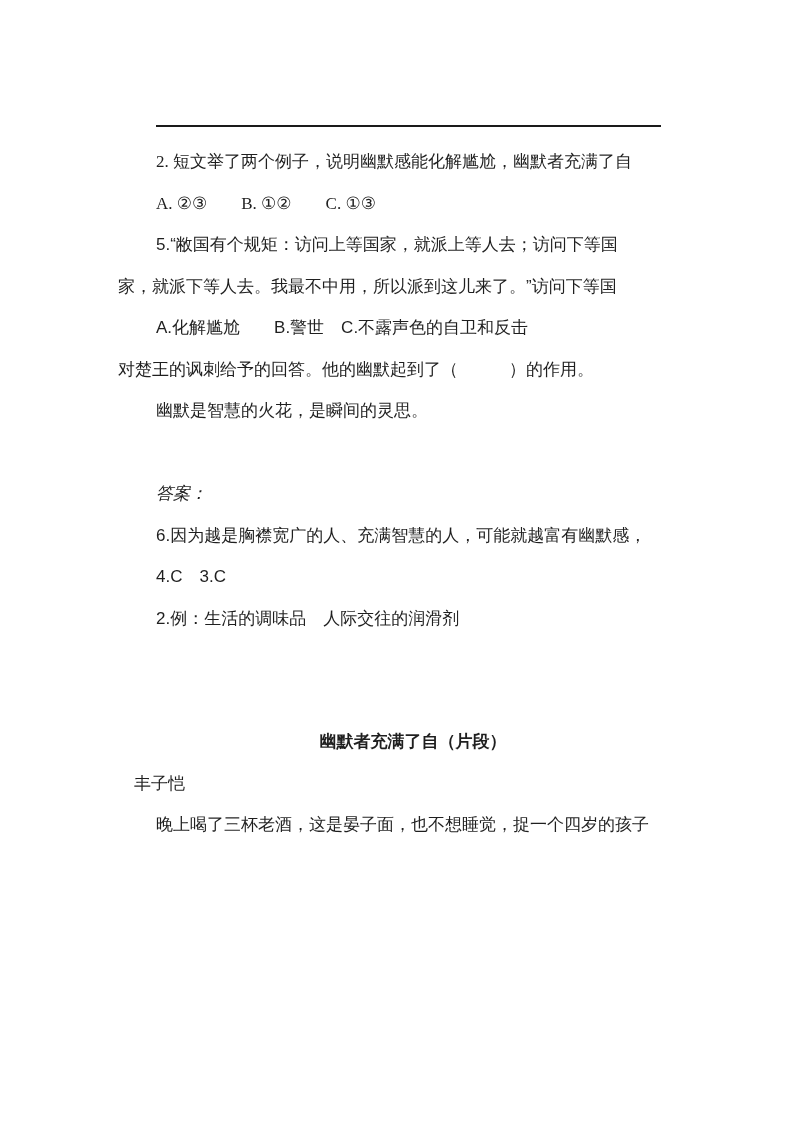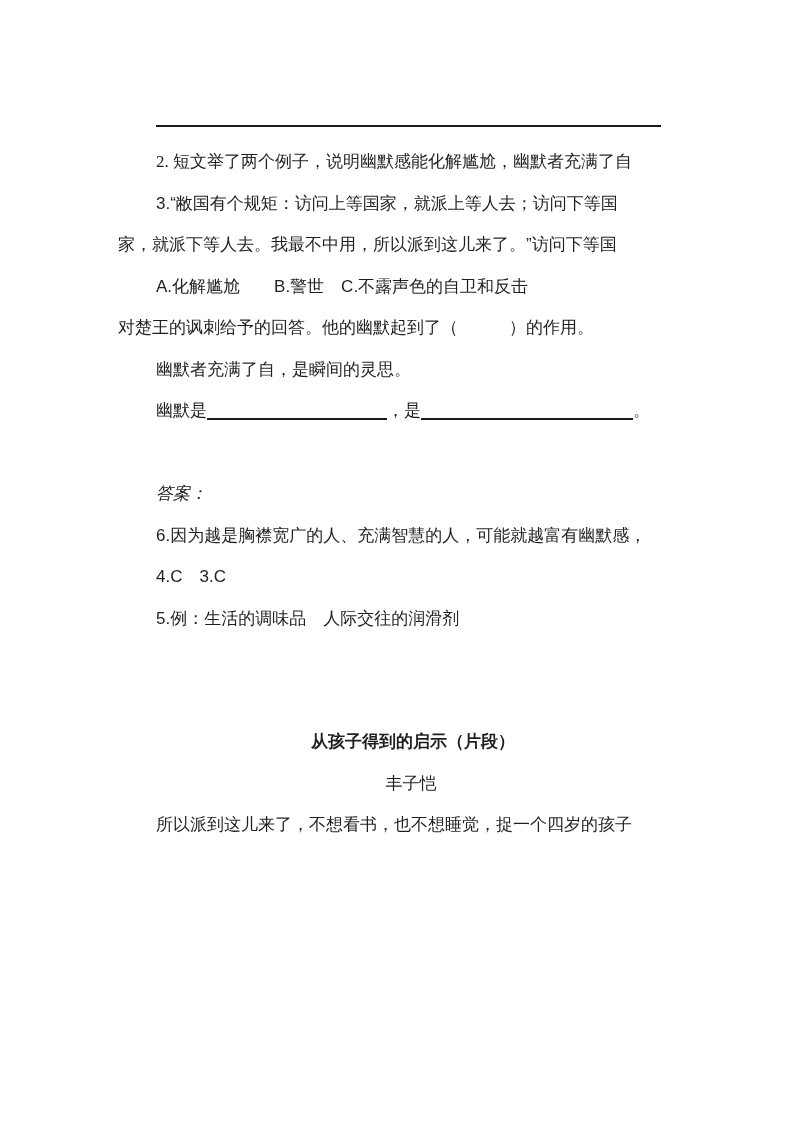--- a/index.html
+++ b/index.html
@@ -38,49 +38,47 @@
   }
   .blank-1 { width: 180px; }
   .blank-2 { width: 212px; }
   .reading-title {
     margin-top: 82px;
     text-align: center;
     text-indent: 20px;
     font-weight: bold;
     font-family: "Liberation Sans", "DejaVu Sans", sans-serif;
   }
-  .reading-author { text-align: center; text-indent: 16px; }
+  .reading-author { text-indent: 16px; }
 </style>
 </head>
 <body style="--ink: #1f1f1f; --bg: #ffffff; --rule: #1a1a1a;">
 
 <div class="sheet">
 
   <div class="rule"></div>
 
   <div class="qblock">
     <div class="line indent">2. 短文举了两个例子，说明幽默感能化解尴尬，幽默者充满了自</div>
+    <div class="line indent">A. ②③　　B. ①②　　C. ①③</div>
 
-    <div class="line indent latin-sans">3.“敝国有个规矩：访问上等国家，就派上等人去；访问下等国</div>
+    <div class="line indent latin-sans">5.“敝国有个规矩：访问上等国家，就派上等人去；访问下等国</div>
     <div class="line latin-sans">家，就派下等人去。我最不中用，所以派到这儿来了。”访问下等国</div>
     <div class="line indent latin-sans">A.化解尴尬　　B.警世　C.不露声色的自卫和反击</div>
     <div class="line latin-sans">对楚王的讽刺给予的回答。他的幽默起到了（　　　）的作用。</div>
 
-    <div class="line indent">幽默者充满了自，是瞬间的灵思。</div>
-    <div class="line indent">
-      <span>幽默是</span><span class="blank blank-1"></span><span>，是</span><span class="blank blank-2"></span><span>。</span>
-    </div>
+    <div class="line indent">幽默是智慧的火花，是瞬间的灵思。</div>
   </div>
 
   <div>
     <div class="line indent answers-heading">答案：</div>
     <div class="line indent latin-sans">6.因为越是胸襟宽广的人、充满智慧的人，可能就越富有幽默感，</div>
     <div class="line indent latin-sans">4.C　3.C</div>
-    <div class="line indent latin-sans">5.例：生活的调味品　人际交往的润滑剂</div>
+    <div class="line indent latin-sans">2.例：生活的调味品　人际交往的润滑剂</div>
   </div>
 
   <div>
-    <div class="line reading-title">从孩子得到的启示（片段）</div>
+    <div class="line reading-title">幽默者充满了自（片段）</div>
     <div class="line reading-author">丰子恺</div>
-    <div class="line indent">所以派到这儿来了，不想看书，也不想睡觉，捉一个四岁的孩子</div>
+    <div class="line indent">晚上喝了三杯老酒，这是晏子面，也不想睡觉，捉一个四岁的孩子</div>
   </div>
 
 </div>
 
 </body></html>

